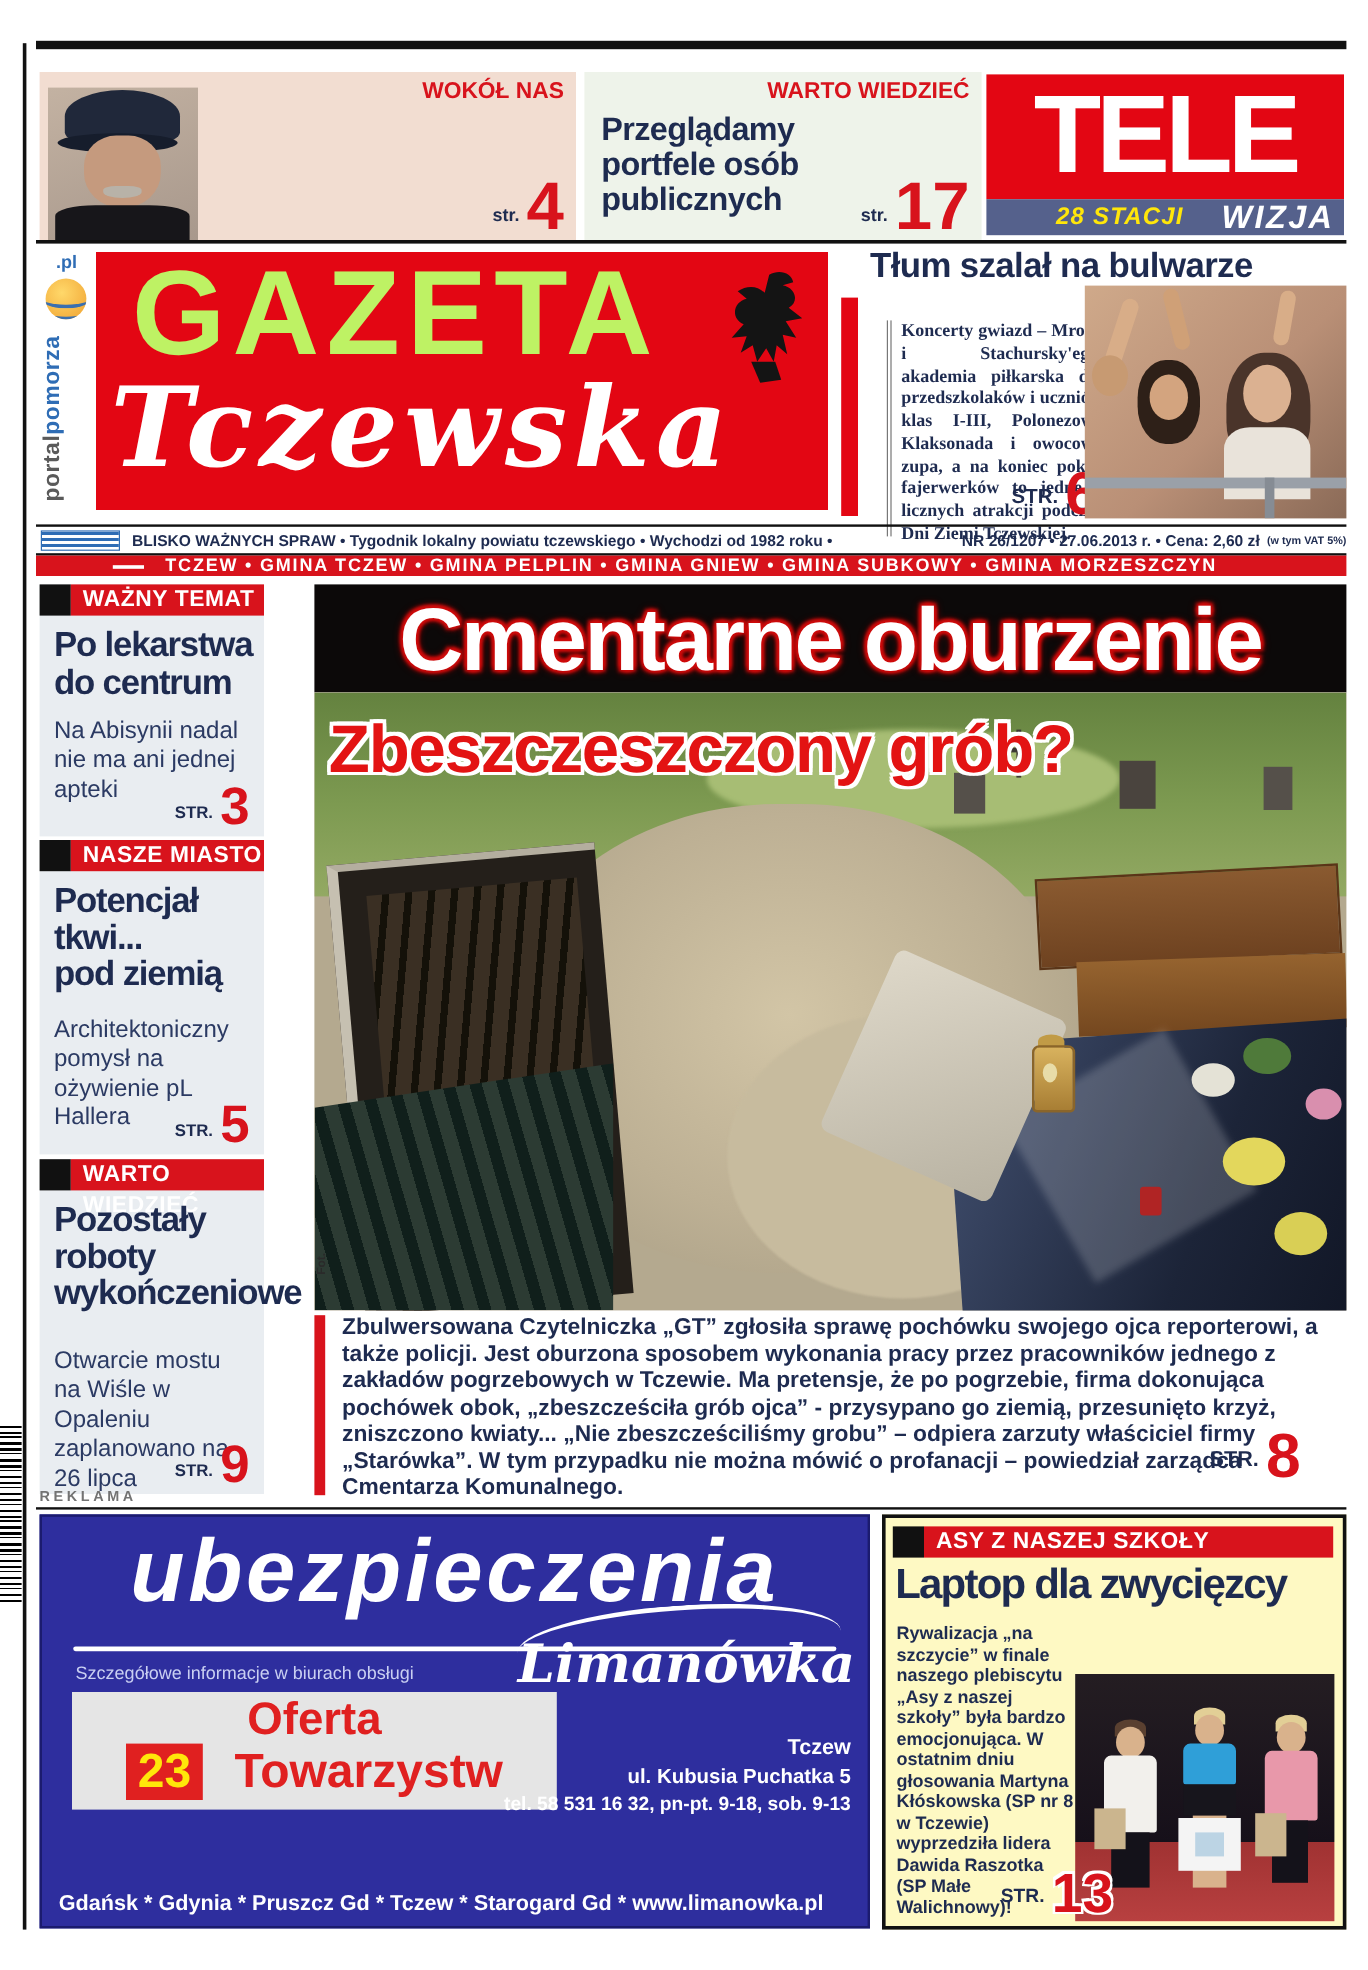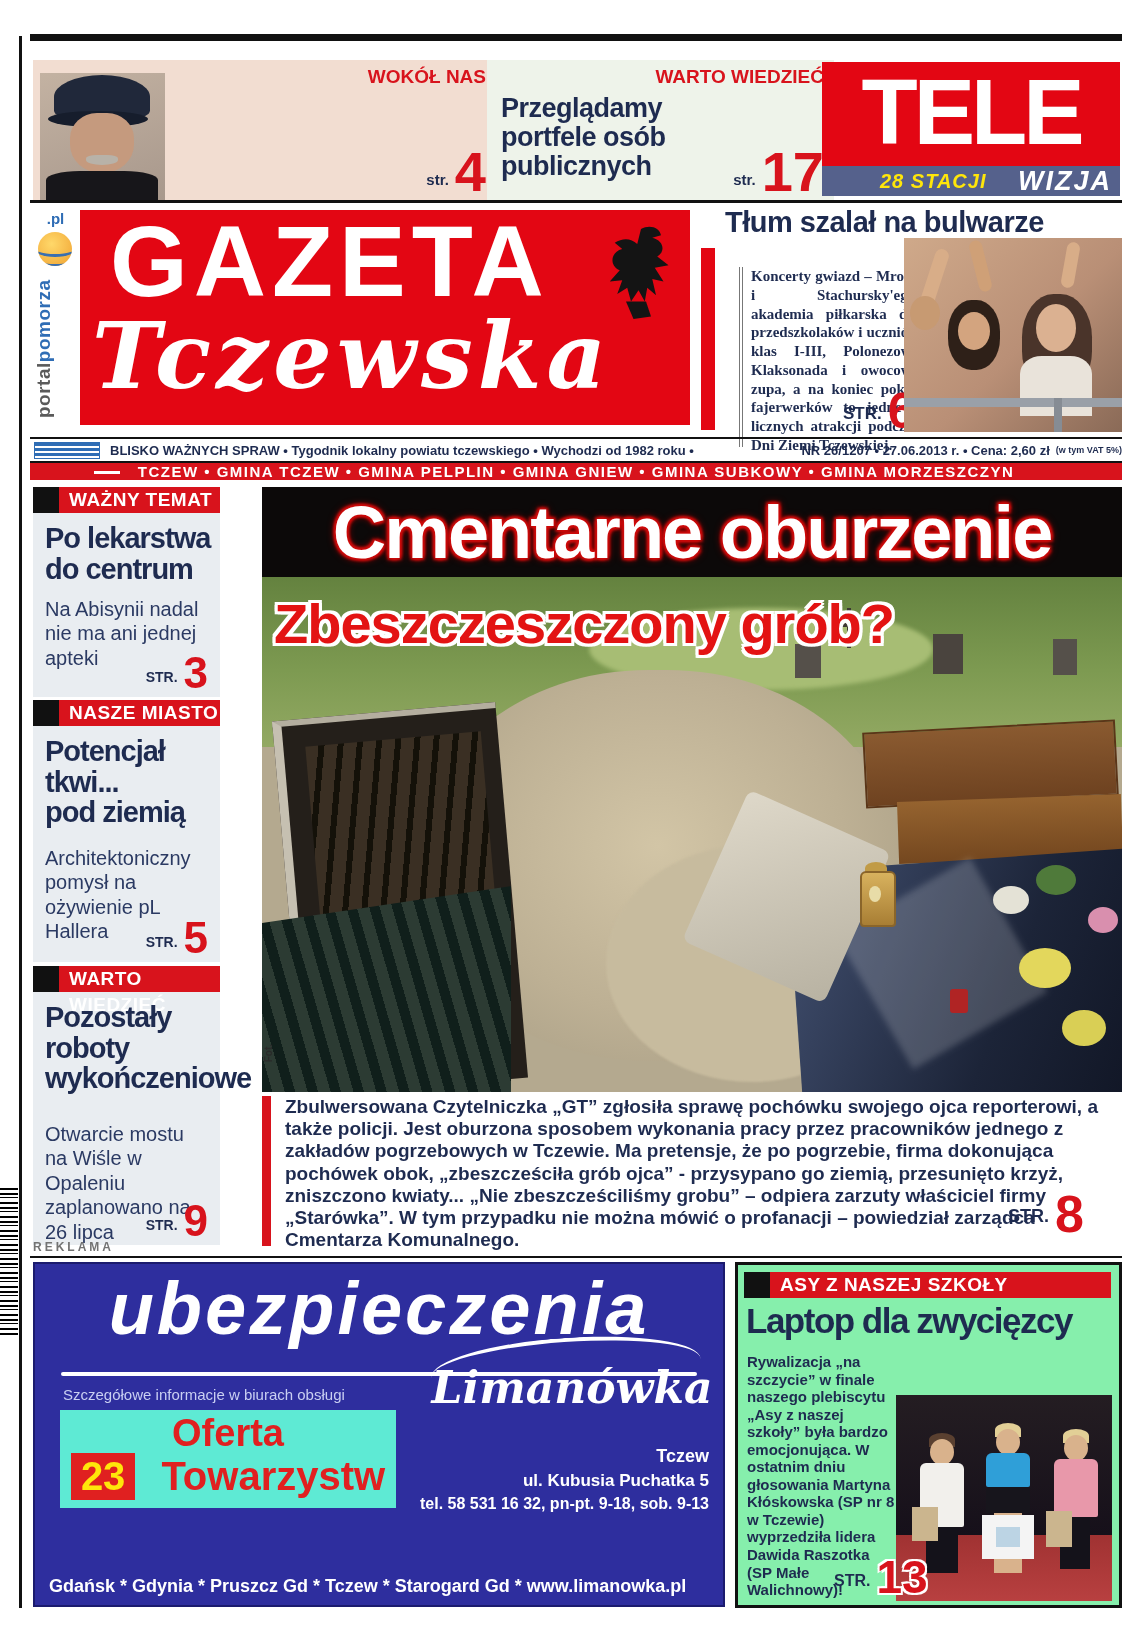--- a/index.html
+++ b/index.html
@@ -8,21 +8,21 @@
   .abs{position:absolute;}
   .preline{white-space:pre-line;}
 
   
   .left-rule{left:19px;top:36px;width:3px;height:1572px;background:#111;}
   .top-bar{left:30px;top:34px;width:1092px;height:7px;background:#111;}
   .rule-teasers{left:30px;top:200px;width:1092px;height:3px;background:#111;}
   .bottom-rule{left:30px;top:1256px;width:1092px;height:2px;background:#111;}
 
   
-  .teaser{top:60px;height:140px;padding-left:16px;}
+  .teaser{top:60px;height:140px;}
   .t1{left:33px;width:447px;background:#f2ddd1;}
   .t2{left:487px;width:331px;background:#eef3ea;}
   .kicker-red{position:absolute;top:6px;right:10px;color:#d8131c;font-weight:bold;font-size:19px;}
   .teaser-title{position:absolute;color:#1e2b50;font-weight:bold;line-height:1.07;font-size:27px;letter-spacing:-0.5px;}
   .t1 .teaser-title{left:146px;top:34px;}
   .t2 .teaser-title{left:14px;top:34px;}
   .pageref{position:absolute;bottom:4px;right:10px;display:flex;align-items:flex-end;}
   .plabel{color:#1e2b50;font-weight:bold;font-size:15px;margin:0 6px 8px 0;}
   .pnum{color:#d8131c;font-weight:bold;font-size:56px;line-height:0.85;}
 
@@ -48,21 +48,21 @@
   .portal-logo{position:absolute;left:5px;top:24px;width:34px;height:34px;border-radius:50%;
                background:radial-gradient(circle at 40% 35%,#ffd86a,#f0a231);overflow:hidden;}
   .wave{position:absolute;left:-6px;width:46px;height:18px;border-bottom:3px solid #3a6fb0;border-radius:50%;}
   .w1{top:4px;} .w2{top:14px;}
   .portal-text{position:absolute;left:0;top:62px;height:158px;width:45px;
                writing-mode:vertical-rl;transform:rotate(180deg);
                font-weight:bold;font-size:19px;letter-spacing:0.5px;text-align:center;}
   .portal-g{color:#5a5a5a;} .portal-b{color:#2f6db5;}
 
   .masthead{left:80px;top:210px;width:610px;height:215px;background:#e30613;overflow:hidden;}
-  .gazeta{position:absolute;left:30px;top:-4px;color:#ffffff;font-weight:800;font-size:100px;letter-spacing:6px;line-height:1.1;}
+  .gazeta{position:absolute;left:30px;top:-4px;color:#bef264;font-weight:800;font-size:100px;letter-spacing:6px;line-height:1.1;}
   .tczewska{position:absolute;left:12px;top:96px;color:#fff;font-family:"DejaVu Serif",serif;
             font-style:italic;font-weight:bold;font-size:92px;letter-spacing:5px;line-height:1.1;}
   .griffin{position:absolute;right:10px;top:14px;width:78px;height:100px;}
 
   .red-vrule{left:701px;top:248px;width:14px;height:182px;background:#e30613;}
 
   
   .ts-col{left:725px;top:206px;width:397px;height:226px;}
   .ts-headline{position:absolute;left:0;top:0;width:100%;color:#1e2b50;font-weight:bold;font-size:29px;letter-spacing:-0.5px;}
   .ts-body{position:absolute;left:14px;top:46px;width:168px;height:180px;
@@ -169,34 +169,34 @@
   .ms-page{left:1008px;top:1192px;display:flex;align-items:flex-end;}
   .ms-page .plabel{font-size:18px;margin-bottom:9px;}
   .ms-page .pnum{font-size:52px;}
 
   
   .ad{left:33px;top:1262px;width:692px;height:345px;background:#2e2e9e;border:2px solid #1b1b6e;box-sizing:border-box;overflow:hidden;}
   .ad-title{position:absolute;left:0;width:100%;top:2px;text-align:center;color:#fff;font-weight:bold;font-style:italic;
             font-size:74px;letter-spacing:3px;}
   .ad-underline{position:absolute;left:26px;right:26px;top:108px;height:4px;background:#fff;border-radius:2px;}
   .ad-sub{position:absolute;left:28px;top:122px;color:#c9cff2;font-size:15px;}
-  .offer-box{position:absolute;left:25px;top:146px;width:336px;height:98px;background:#5eead4;}
+  .offer-box{position:absolute;left:25px;top:146px;width:404px;height:98px;background:#e5e5e5;}
   .offer1{text-align:center;color:#e02020;font-weight:bold;font-size:38px;margin-top:2px;}
   .offer-row{display:flex;align-items:center;justify-content:center;margin-top:-2px;}
   .offer-num{background:#e02020;color:#ffe60a;font-weight:bold;font-size:40px;padding:1px 10px;margin-right:26px;text-align:right;}
   .offer2{color:#e02020;font-weight:bold;font-size:40px;}
   .brand-script{position:absolute;left:392px;top:98px;width:290px;text-align:center;color:#fff;
                 font-family:"DejaVu Serif",serif;font-style:italic;font-weight:bold;font-size:44px;}
   .swash{position:absolute;left:396px;top:74px;width:270px;height:56px;border-top:4px solid #fff;border-radius:50%;transform:rotate(-4deg);}
   .addr{position:absolute;left:360px;right:14px;top:182px;text-align:right;color:#fff;font-weight:bold;}
   .addr-city{font-size:18px;} .addr-line{font-size:17px;margin-top:4px;} .addr-phone{font-size:16px;margin-top:4px;}
   .ad-cities{position:absolute;left:14px;right:10px;bottom:8px;color:#fff;font-weight:bold;font-size:18px;}
 
   
-  .school-box{left:735px;top:1262px;width:387px;height:346px;border:3px solid #111;box-sizing:border-box;background:#86efac;}
+  .school-box{left:735px;top:1262px;width:387px;height:346px;border:3px solid #111;box-sizing:border-box;background:#fef9c3;}
   .school-head{position:absolute;left:6px;top:7px;right:8px;height:26px;display:flex;}
   .school-title{position:absolute;left:8px;top:36px;color:#1e2b50;font-weight:bold;font-size:35px;letter-spacing:-1.5px;white-space:nowrap;}
   .school-body{position:absolute;left:9px;top:88px;width:150px;color:#1e2b50;font-weight:bold;font-size:15px;line-height:1.17;margin:0;}
   .kids{position:absolute;right:7px;top:130px;width:216px;height:206px;overflow:hidden;
         background:linear-gradient(180deg,#241d22 0%,#16101a 68%,#a03232 68%,#b84040 100%);}
   .kid-head{position:absolute;width:24px;height:26px;border-radius:50%;background:#d9b28c;}
   .kid-hair{position:absolute;width:26px;height:14px;border-radius:50% 50% 0 0;}
   .kid-body{position:absolute;border-radius:6px 6px 2px 2px;}
   .kid-legs{position:absolute;background:#14121a;}
   .kid-bag{position:absolute;background:#cbb58e;}

